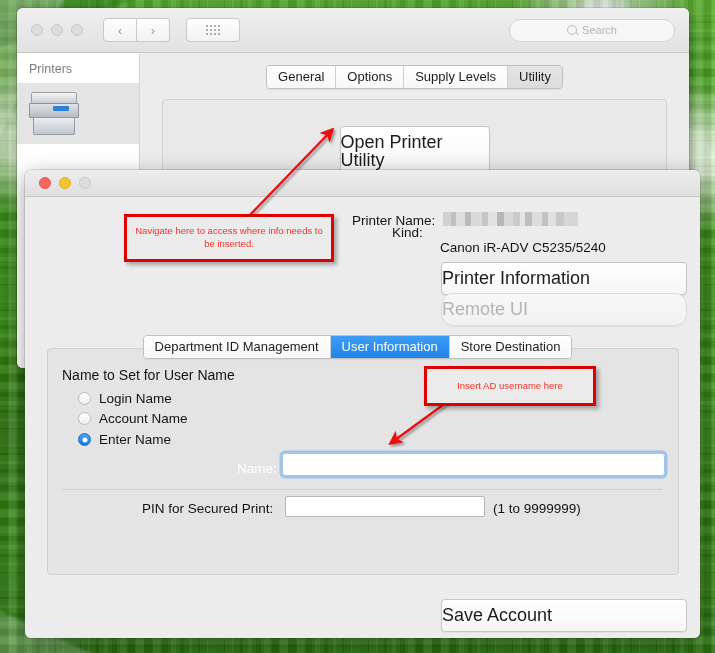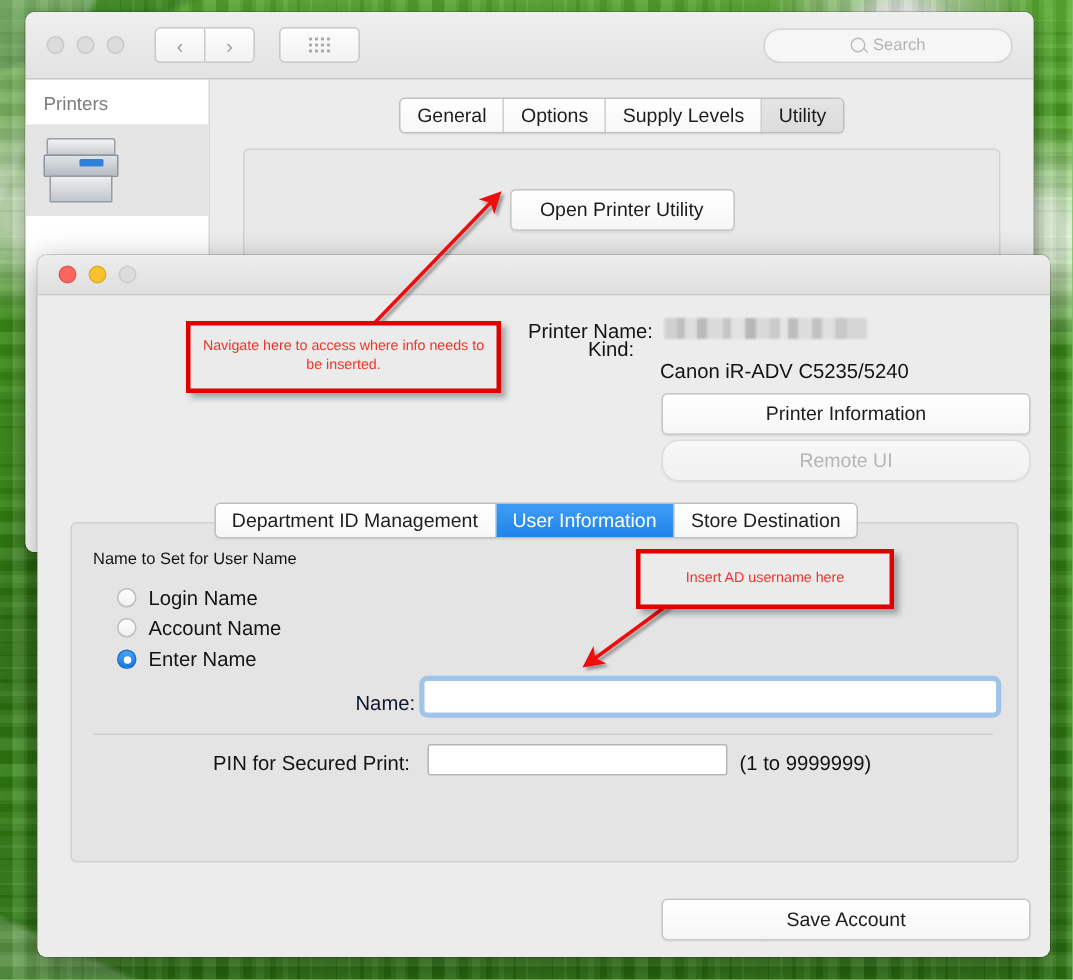--- a/index.html
+++ b/index.html
@@ -239,23 +239,22 @@
     background: #e9e9e9;
     border: 1px solid #d2d2d2;
     border-radius: 4px;
     height: 220px;
     position: relative;
   }
   .btn {
     background: linear-gradient(180deg,#ffffff,#f6f6f6);
     border: 1px solid #c6c6c6;
     border-radius: 4px;
-    font-size: 13px;
+    font-size: 18px;
     color: #1c1c1c;
-    text-align: center;
     box-shadow: 0 1px 1px rgba(0,0,0,.05);
     line-height: 1;
     padding: 6px 0 7px;
   }
   .btn.disabled {
     color: #b5b5b5;
     background: linear-gradient(180deg,#f7f7f7,#f1f1f1);
     border-color: #dcdcdc;
     border-radius: 12px;
   }
@@ -336,21 +335,21 @@
     width: 630px;
     height: 225px;
     background: #e4e4e4;
     border: 1px solid #d0d0d0;
     border-radius: 4px;
   }
 
   #name-to-set-label {
     position: absolute;
     left: 62px; top: 367px;
-    font-size: 11px;
+    font-size: 14px;
     color: #141414;
   }
   .radio-row {
     position: absolute;
     left: 78px;
     display: flex;
     align-items: center;
     gap: 8px;
     font-size: 13.5px;
     color: #141414;
@@ -378,21 +377,21 @@
     transform: translate(-50%,-50%);
     width: 5px; height: 5px;
     border-radius: 50%;
     background: #fff;
   }
 
   #name-field-label {
     position: absolute;
     left: 237px; top: 461px;
     font-size: 13.5px;
-    color: #0f172a;
+    color: #ffffff;
   }
   #name-input {
     position: absolute;
     left: 282px; top: 453px;
     width: 383px; height: 23px;
     background: #fff;
     border: 1px solid #a7c6e6;
     border-radius: 3px;
     box-shadow: 0 0 0 2.5px rgba(100,170,240,.55);
     box-sizing: border-box;

